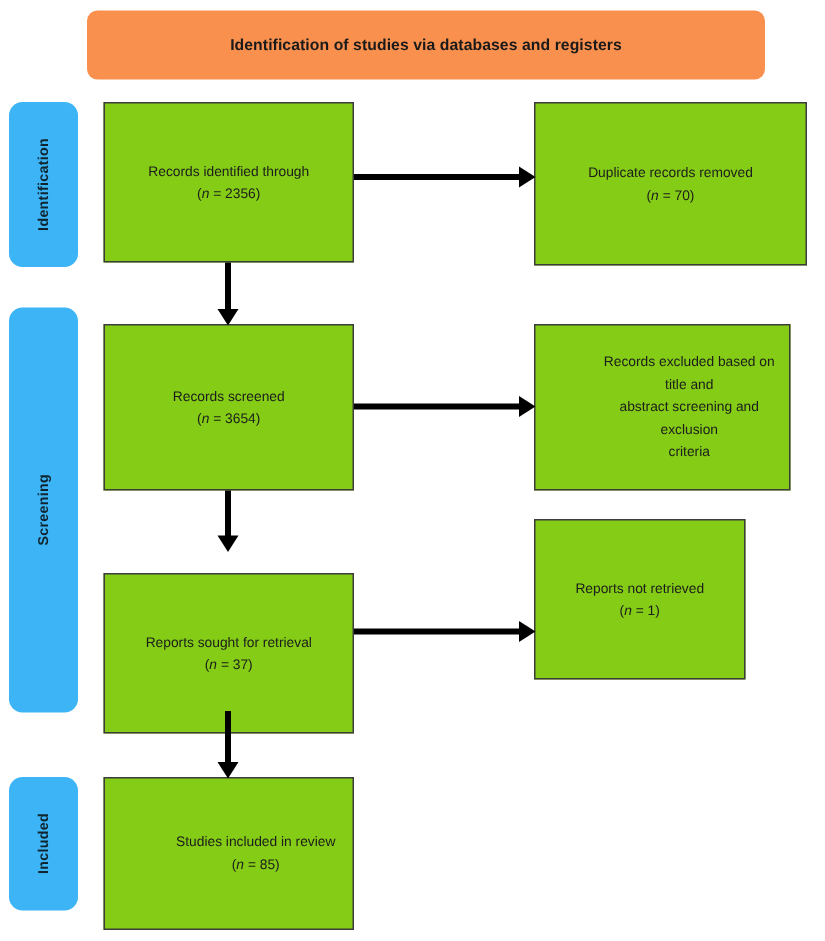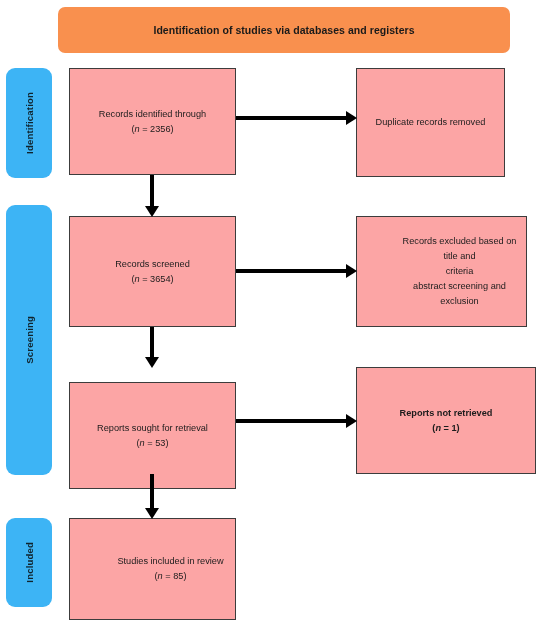--- a/index.html
+++ b/index.html
@@ -63,21 +63,21 @@
     letter-spacing: 0.2px;
     white-space: nowrap;
   }
   #stage-identification { top: 68px;  height: 110px; }
   #stage-screening     { top: 205px; height: 270px; }
   #stage-included      { top: 518px; height: 89px;  }
 
   
   .box {
     position: absolute;
-    background: #fca5a5;
+    background: #84cc16;
     border: 1.6px solid #3c3c3c;
     box-sizing: border-box;
     display: flex;
     align-items: center;
     justify-content: center;
     padding: 4px 8px;
   }
   .box-text {
     font-size: 9.2px;
     line-height: 15px;
@@ -87,23 +87,23 @@
   .box-text .nline { display: block; }
   .box-text i { font-style: italic; }
 
   
   #box-identified  { left: 69px; top: 68px;  width: 167px; height: 107px; }
   #box-screened    { left: 69px; top: 216px; width: 167px; height: 111px; }
   #box-sought      { left: 69px; top: 367px; width: 167px; height: 107px; margin-top: 15px; }
   #box-included    { left: 69px; top: 518px; width: 167px; height: 102px; padding-left: 44px; }
 
   
-  #box-duplicates  { left: 356px; top: 68px;  width: 149px; height: 109px; }
+  #box-duplicates  { left: 356px; top: 68px;  width: 182px; height: 109px; }
   #box-excluded    { left: 356px; top: 216px; width: 171px; height: 111px; padding-left: 44px; }
-  #box-notretrieved{ left: 356px; top: 367px; width: 180px; height: 107px; font-weight: bold; }
+  #box-notretrieved{ left: 356px; top: 346px; width: 141px; height: 107px; }
 
   
   .arrow-v, .arrow-h {
     position: absolute;
   }
   .arrow-v .shaft {
     position: absolute;
     left: 50%;
     top: 0;
     width: 4px;
@@ -174,42 +174,43 @@
   <div class="box" id="box-identified">
     <div class="box-text">
       <span class="nline">Records identified through</span>
       <span class="nline">(<i>n</i> = <span>2356)</span></span>
     </div>
   </div>
 
   <div class="box" id="box-duplicates">
     <div class="box-text">
       <span class="nline">Duplicate records removed</span>
+      <span class="nline">(<i>n</i> = <span>70)</span></span>
     </div>
   </div>
 
   <div class="box" id="box-screened">
     <div class="box-text">
       <span class="nline">Records screened</span>
       <span class="nline">(<i>n</i> = <span>3654)</span></span>
     </div>
   </div>
 
   <div class="box" id="box-excluded">
     <div class="box-text">
       <span class="nline">Records excluded based on title and</span>
+      <span class="nline">abstract screening and exclusion</span>
       <span class="nline">criteria</span>
-      <span class="nline">abstract screening and exclusion</span>
     </div>
   </div>
 
   <div class="box" id="box-sought">
     <div class="box-text">
       <span class="nline">Reports sought for retrieval</span>
-      <span class="nline">(<i>n</i> = <span>53)</span></span>
+      <span class="nline">(<i>n</i> = <span>37)</span></span>
     </div>
   </div>
 
   <div class="box" id="box-notretrieved">
     <div class="box-text">
       <span class="nline">Reports not retrieved</span>
       <span class="nline">(<i>n</i> = <span>1)</span></span>
     </div>
   </div>
 

